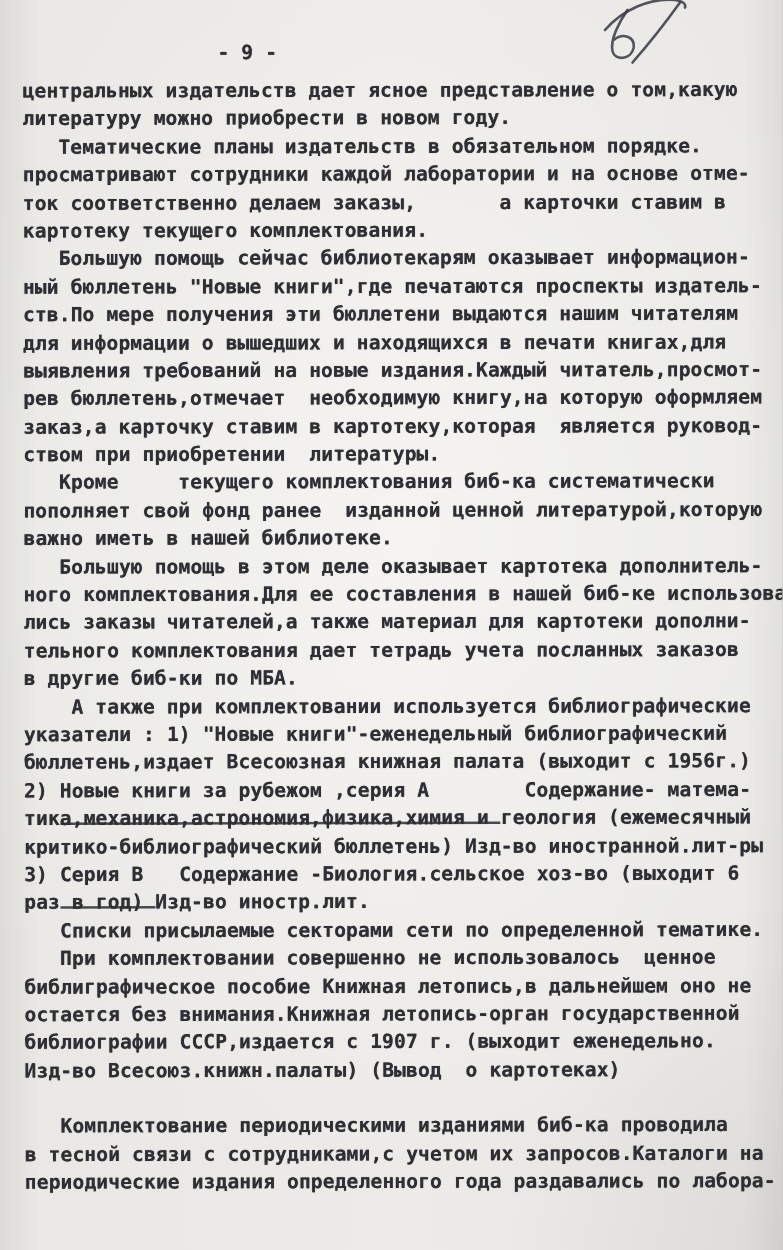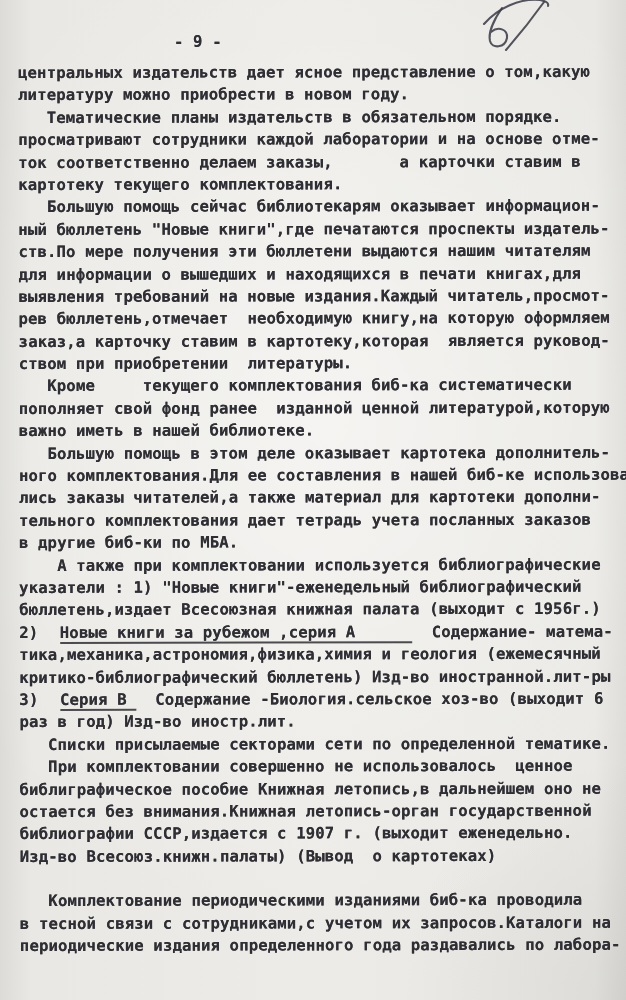--- a/index.html
+++ b/index.html
@@ -39,22 +39,21 @@
     width: 600px;
     line-height: 22.4px;
     transform: rotate(-0.12deg);
     transform-origin: left top;
   }
   .line {
     height: 22.4px;
   }
   .u {
     border-bottom: 2px solid rgba(46,46,52,0.85);
-    padding-bottom: 0px;
-    margin-left: 12px;
+    padding-bottom: 16px;
   }
   .handwriting {
     position: absolute;
     left: 462px;
     top: -4px;
     width: 110px;
     height: 64px;
   }
   .handwriting path {
     fill: none;

